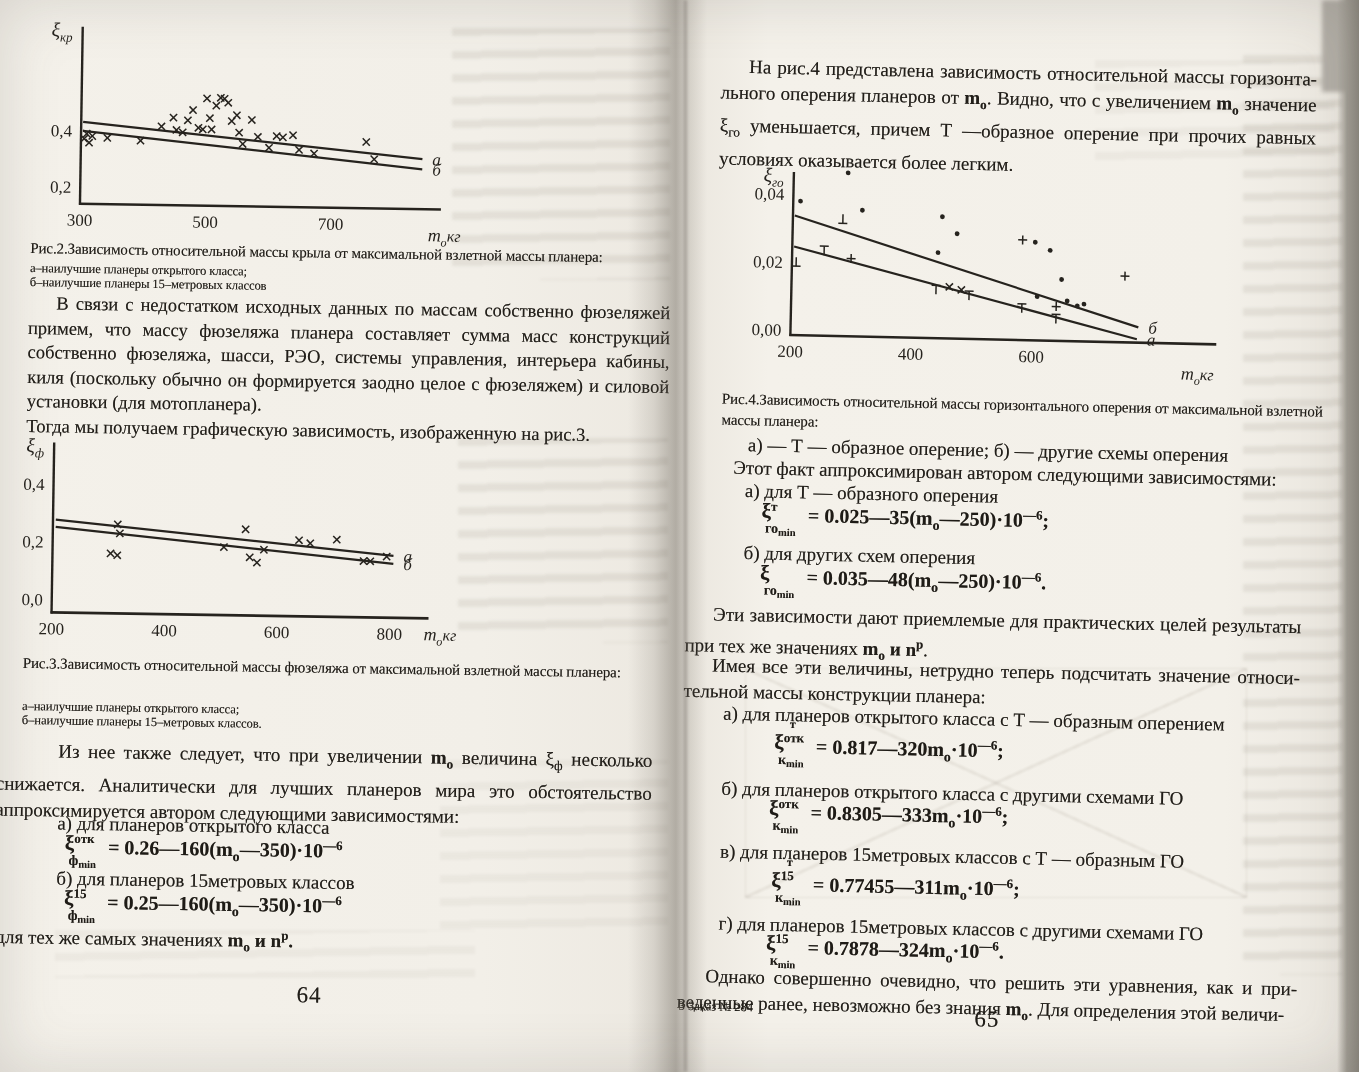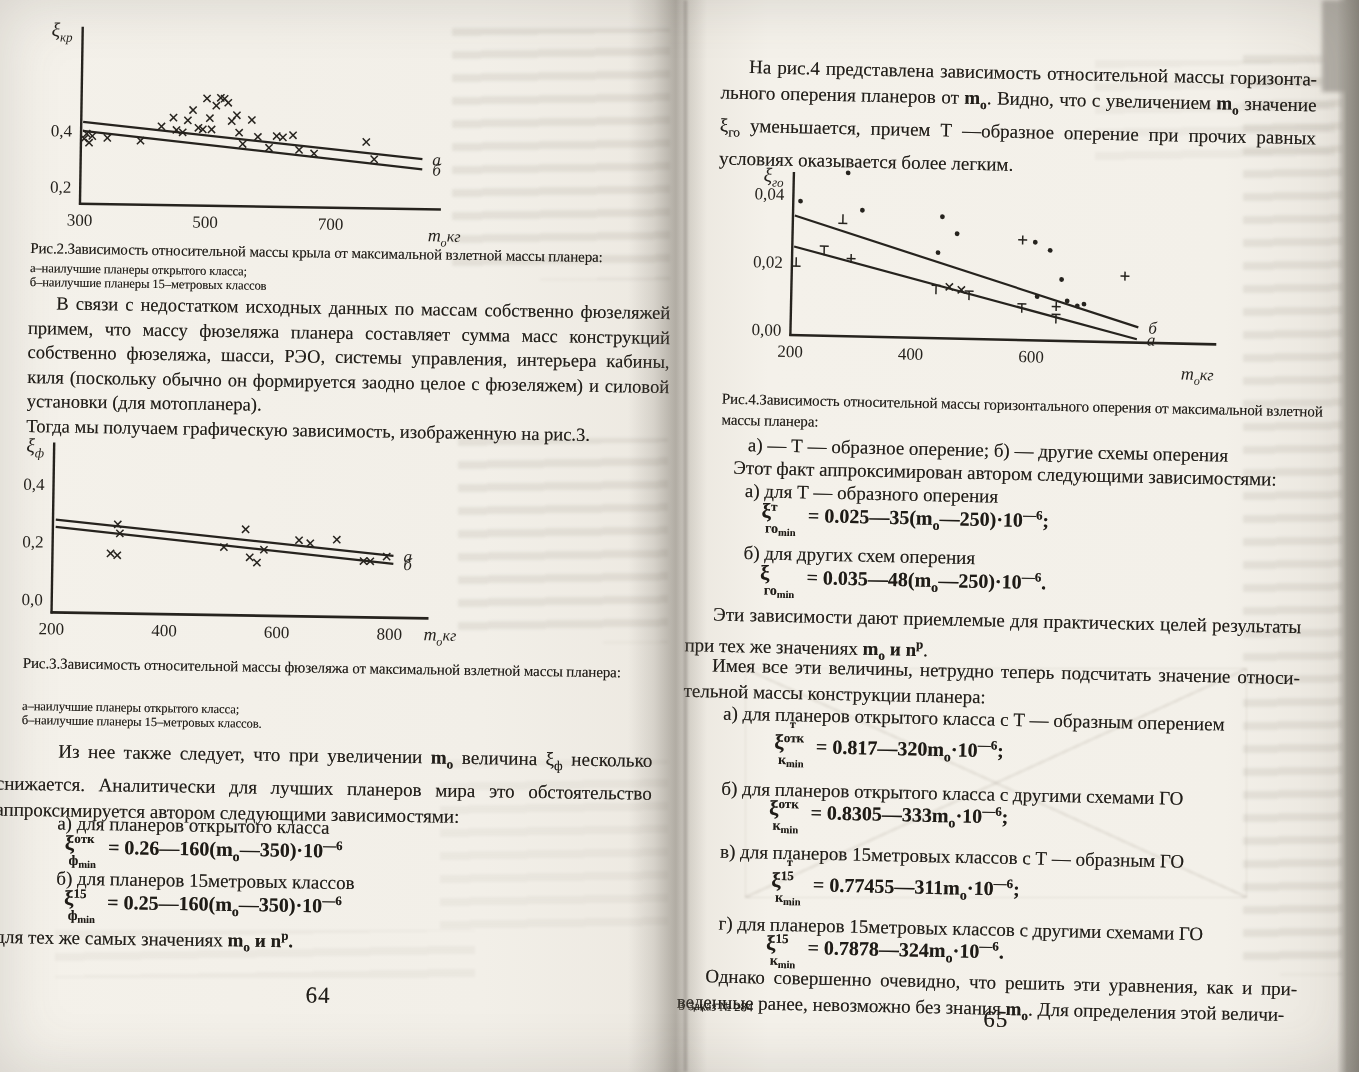--- a/index.html
+++ b/index.html
@@ -18,21 +18,21 @@
   .abs{position:absolute;}
   .txt{color:#211e19;text-shadow:0 0 .5px rgba(30,25,20,.55);}
   .just{text-align:justify;}
   p{margin:0;}
   .indent{text-indent:28px;}
   .caption{font-size:15px;letter-spacing:-0.1px;}
   .subcap{font-size:12.6px;letter-spacing:-0.1px;}
   .body19{font-size:19px;line-height:26px;}
   .body18{font-size:18.5px;line-height:24.5px;}
   .item{font-size:19px;white-space:nowrap;}
-  .pagenum{font-size:23px;letter-spacing:1px;margin-left:9px;}
+  .pagenum{font-size:23px;letter-spacing:1px;}
   .footer-note{font-size:12.5px;}
   sub{font-size:70%;}
   sup{font-size:68%;}
   b{font-weight:700;}
 
   
   .formula{position:absolute;font-weight:700;font-size:20px;color:#1e1b16;white-space:nowrap;display:flex;align-items:flex-start;text-shadow:0 0 .5px rgba(30,25,20,.5);}
   .fstack{display:inline-flex;flex-direction:column;line-height:1.05;}
   .ftop{font-size:12px;height:13px;padding-left:15px;}
   .ftop:empty{display:none;}

